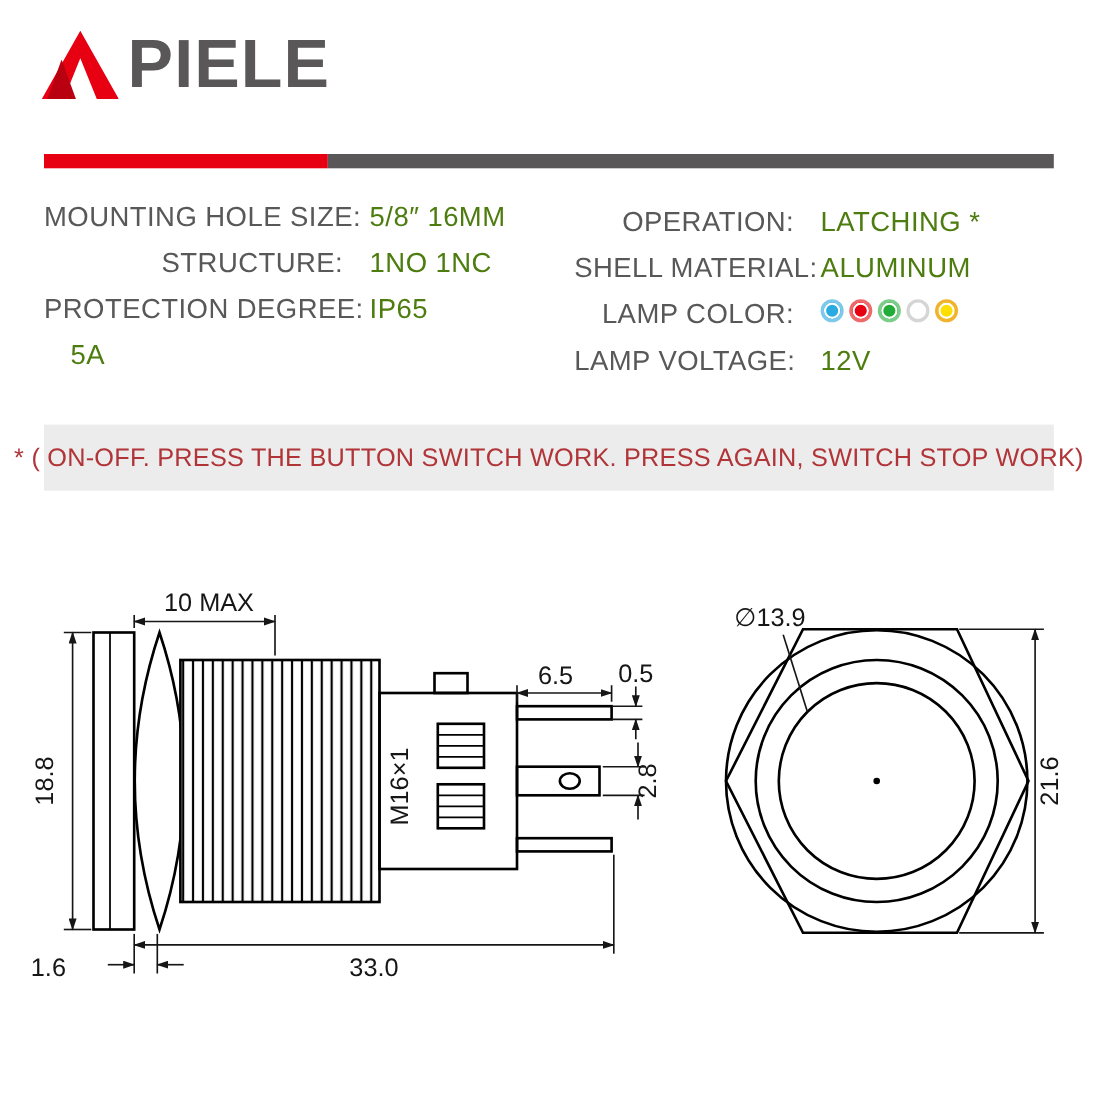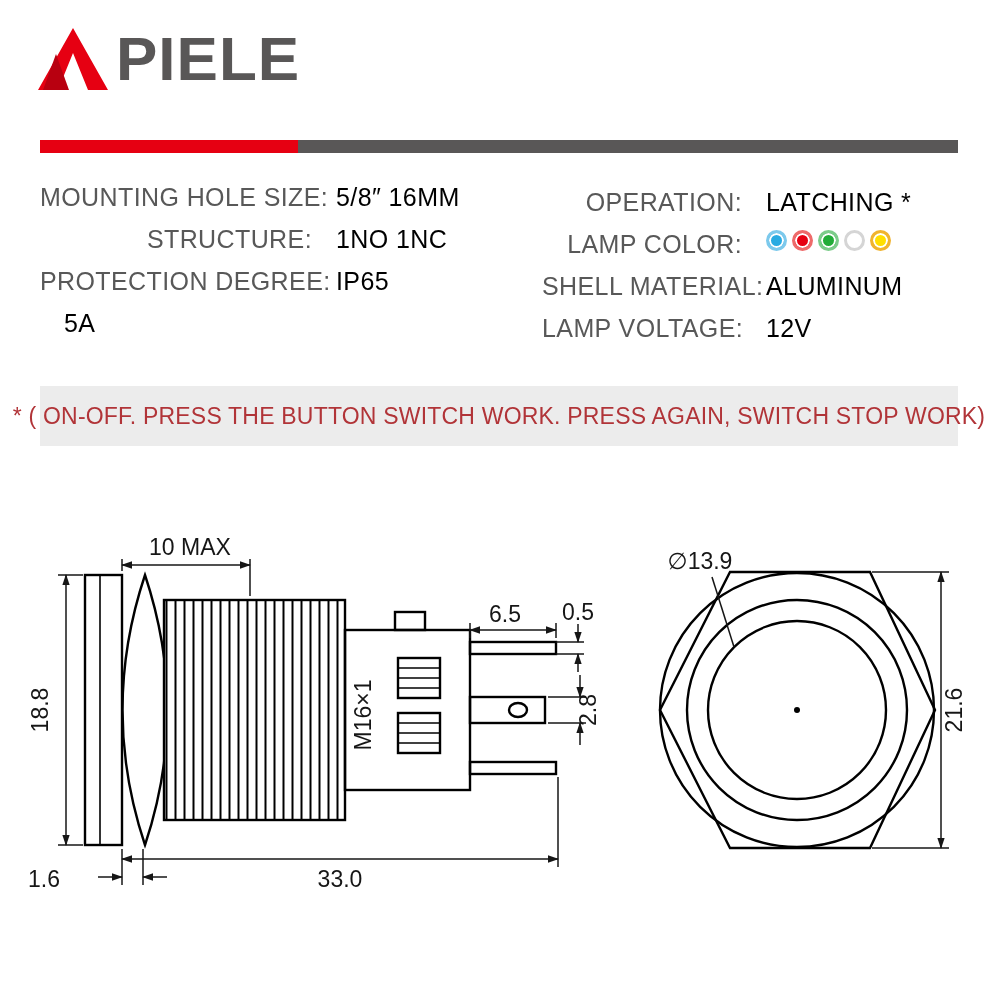--- a/index.html
+++ b/index.html
@@ -12,26 +12,26 @@
   .logo-text{font-size:62px;font-weight:700;color:#595757;letter-spacing:1px;
              line-height:62px;margin-left:8px;}
 
   
   .divider{position:absolute;left:40px;top:140px;width:918px;height:13px;display:flex;}
   .divider-red{width:258px;background:#e60012;}
   .divider-gray{flex:1;background:#595757;}
 
   
   .specs-left{position:absolute;left:40px;top:183px;}
-  .specs-right{position:absolute;left:522px;top:188px;margin-left:20px;}
+  .specs-right{position:absolute;left:522px;top:188px;}
   .spec-row{display:flex;align-items:flex-start;height:42px;font-size:25px;}
   .spec-label{color:#585858;text-align:right;letter-spacing:.4px;white-space:nowrap;}
   .specs-left .spec-label{width:272px;}
   .specs-right .spec-label{width:200px;}
-  .spec-value{color:#000000;margin-left:24px;letter-spacing:.4px;white-space:nowrap;}
+  .spec-value{color:#4d7c0f;margin-left:24px;letter-spacing:.4px;white-space:nowrap;}
 
   
   .dots{display:flex;gap:5px;margin-left:24px;align-items:center;}
   .dot{width:15px;height:15px;border-radius:50%;border:3px solid #ccc;
        box-shadow:inset 0 0 0 2px #fff;}
 
   
   .banner{position:absolute;left:40px;top:386px;width:918px;height:60px;background:#ececec;
           display:flex;align-items:center;justify-content:center;font-size:23px;
           color:#b13438;letter-spacing:.2px;white-space:nowrap;}
@@ -78,32 +78,32 @@
       <span class="spec-value">5A</span>
     </div>
   </div>
 
   <div class="specs-right">
     <div class="spec-row">
       <span class="spec-label">OPERATION:</span>
       <span class="spec-value">LATCHING  *</span>
     </div>
     <div class="spec-row">
+      <span class="spec-label">SHELL MATERIAL:</span>
+      <span class="spec-value">ALUMINUM</span>
+    </div>
+    <div class="spec-row">
       <span class="spec-label">LAMP COLOR:</span>
       <span class="dots">
         <span class="dot" style="background:#29abe2;border-color:#7cc9ec"></span>
         <span class="dot" style="background:#e60012;border-color:#ee6a6a"></span>
         <span class="dot" style="background:#22ac38;border-color:#7ccc8a"></span>
         <span class="dot" style="background:#ffffff;border-color:#d5d5d5"></span>
         <span class="dot" style="background:#ffdf00;border-color:#f0b32f"></span>
       </span>
-    </div>
-    <div class="spec-row">
-      <span class="spec-label">SHELL MATERIAL:</span>
-      <span class="spec-value">ALUMINUM</span>
     </div>
     <div class="spec-row">
       <span class="spec-label">LAMP VOLTAGE:</span>
       <span class="spec-value">12V</span>
     </div>
   </div>
 
   <div class="banner">
     <span>* ( ON-OFF. PRESS THE BUTTON SWITCH WORK. PRESS AGAIN, SWITCH STOP WORK)</span>
   </div>

